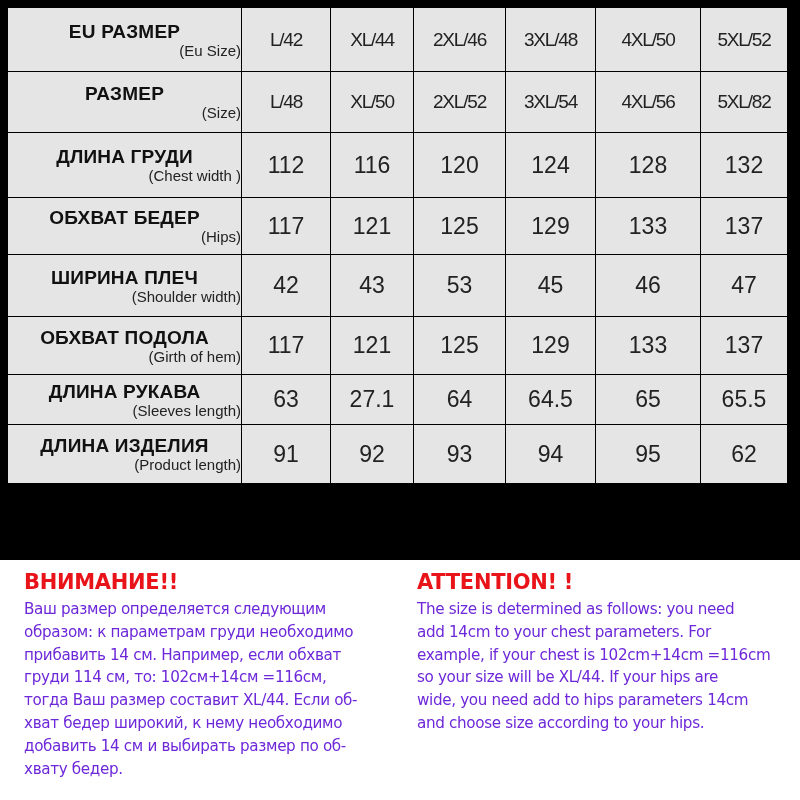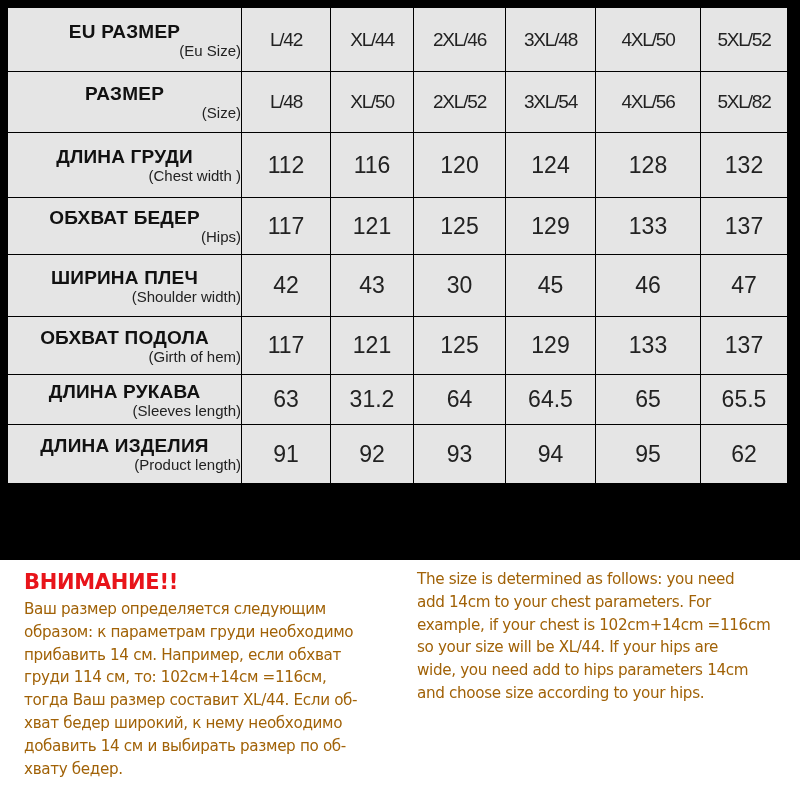--- a/index.html
+++ b/index.html
@@ -28,21 +28,21 @@
     .col3 { width: 89px; } .col4 { width: 104px; } .col5 { width: 86px; }
 
     .notice { position: absolute; top: 568px; }
     .notice.ru { left: 24px; width: 380px; }
     .notice.en { left: 417px; width: 383px; }
     .notice-title {
       font-family: "DejaVu Sans", sans-serif; font-weight: bold; color: #e8141a;
       font-size: 21px; line-height: 28px; margin: 0 0 2px 0; letter-spacing: -0.3px;
     }
     .notice-body {
-      font-family: "DejaVu Sans", sans-serif; color: #a16207;
+      font-family: "DejaVu Sans", sans-serif; color: #6d28d9;
       font-size: 15.2px; line-height: 22.8px; margin: 0; white-space: pre-line;
       letter-spacing: -0.35px;
     }
   </style>
 </head>
 <body>
 
 <div class="frame"></div>
 
 <table class="size-table">
@@ -95,21 +95,21 @@
       <td class="col4 val-num">133</td>
       <td class="col5 val-num">137</td>
     </tr>
     <tr style="height:62px">
       <td class="label-cell">
         <div class="label-ru">ШИРИНА ПЛЕЧ</div>
         <div class="label-en">(Shoulder width)</div>
       </td>
       <td class="col0 val-num">42</td>
       <td class="col1 val-num">43</td>
-      <td class="col2 val-num">30</td>
+      <td class="col2 val-num">53</td>
       <td class="col3 val-num">45</td>
       <td class="col4 val-num">46</td>
       <td class="col5 val-num">47</td>
     </tr>
     <tr style="height:58px">
       <td class="label-cell">
         <div class="label-ru">ОБХВАТ ПОДОЛА</div>
         <div class="label-en">(Girth of hem)</div>
       </td>
       <td class="col0 val-num">117</td>
@@ -118,21 +118,21 @@
       <td class="col3 val-num">129</td>
       <td class="col4 val-num">133</td>
       <td class="col5 val-num">137</td>
     </tr>
     <tr style="height:50px">
       <td class="label-cell">
         <div class="label-ru">ДЛИНА РУКАВА</div>
         <div class="label-en">(Sleeves length)</div>
       </td>
       <td class="col0 val-num">63</td>
-      <td class="col1 val-num">31.2</td>
+      <td class="col1 val-num">27.1</td>
       <td class="col2 val-num">64</td>
       <td class="col3 val-num">64.5</td>
       <td class="col4 val-num">65</td>
       <td class="col5 val-num">65.5</td>
     </tr>
     <tr style="height:59px">
       <td class="label-cell">
         <div class="label-ru">ДЛИНА ИЗДЕЛИЯ</div>
         <div class="label-en">(Product length)</div>
       </td>
@@ -152,19 +152,20 @@
 образом: к параметрам груди необходимо
 прибавить 14 см. Например, если обхват
 груди  114 см, то: 102см+14см =116см,
 тогда Ваш размер составит XL/44. Если об-
 хват бедер широкий, к нему необходимо
 добавить 14 см и выбирать размер по об-
 хвату бедер.</p>
 </div>
 
 <div class="notice en">
+  <div class="notice-title">ATTENTION! !</div>
   <p class="notice-body">The size is determined as follows: you need
 add 14cm to your chest parameters. For
 example, if your chest is 102cm+14cm =116cm
 so your size will be XL/44. If your hips are
 wide, you need add to hips parameters 14cm
 and choose size according to your hips.</p>
 </div>
 
 </body></html>

